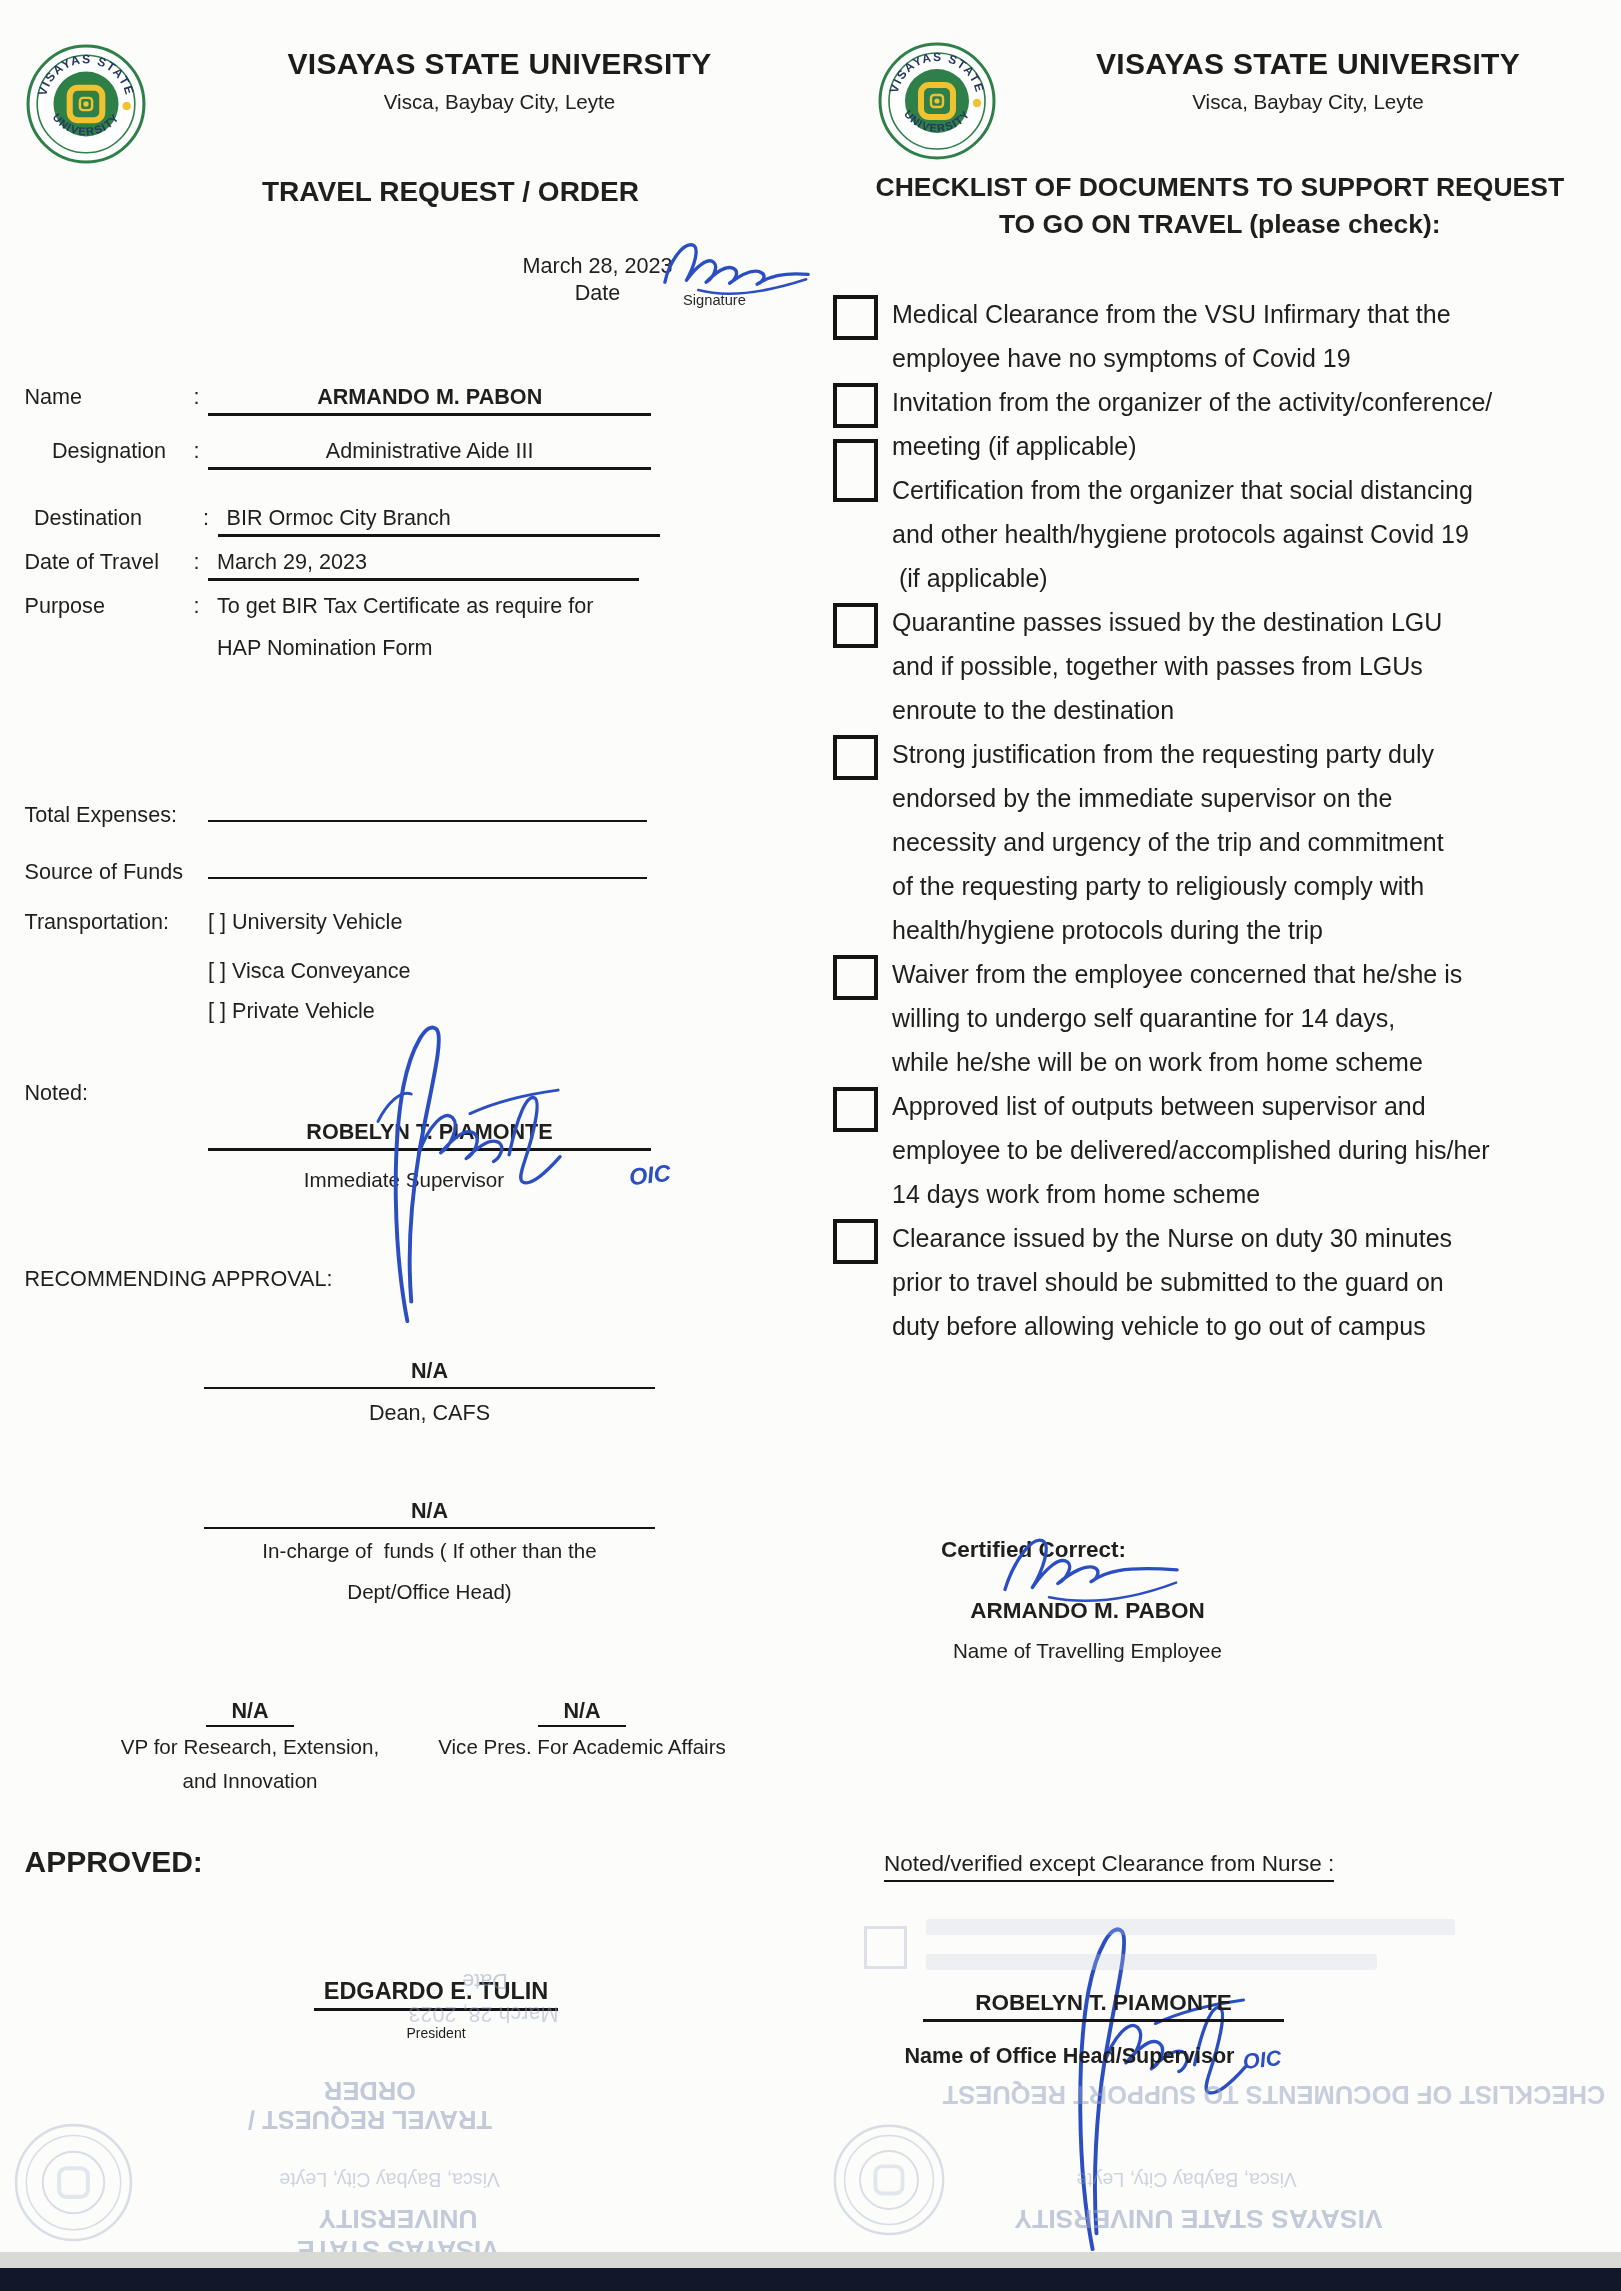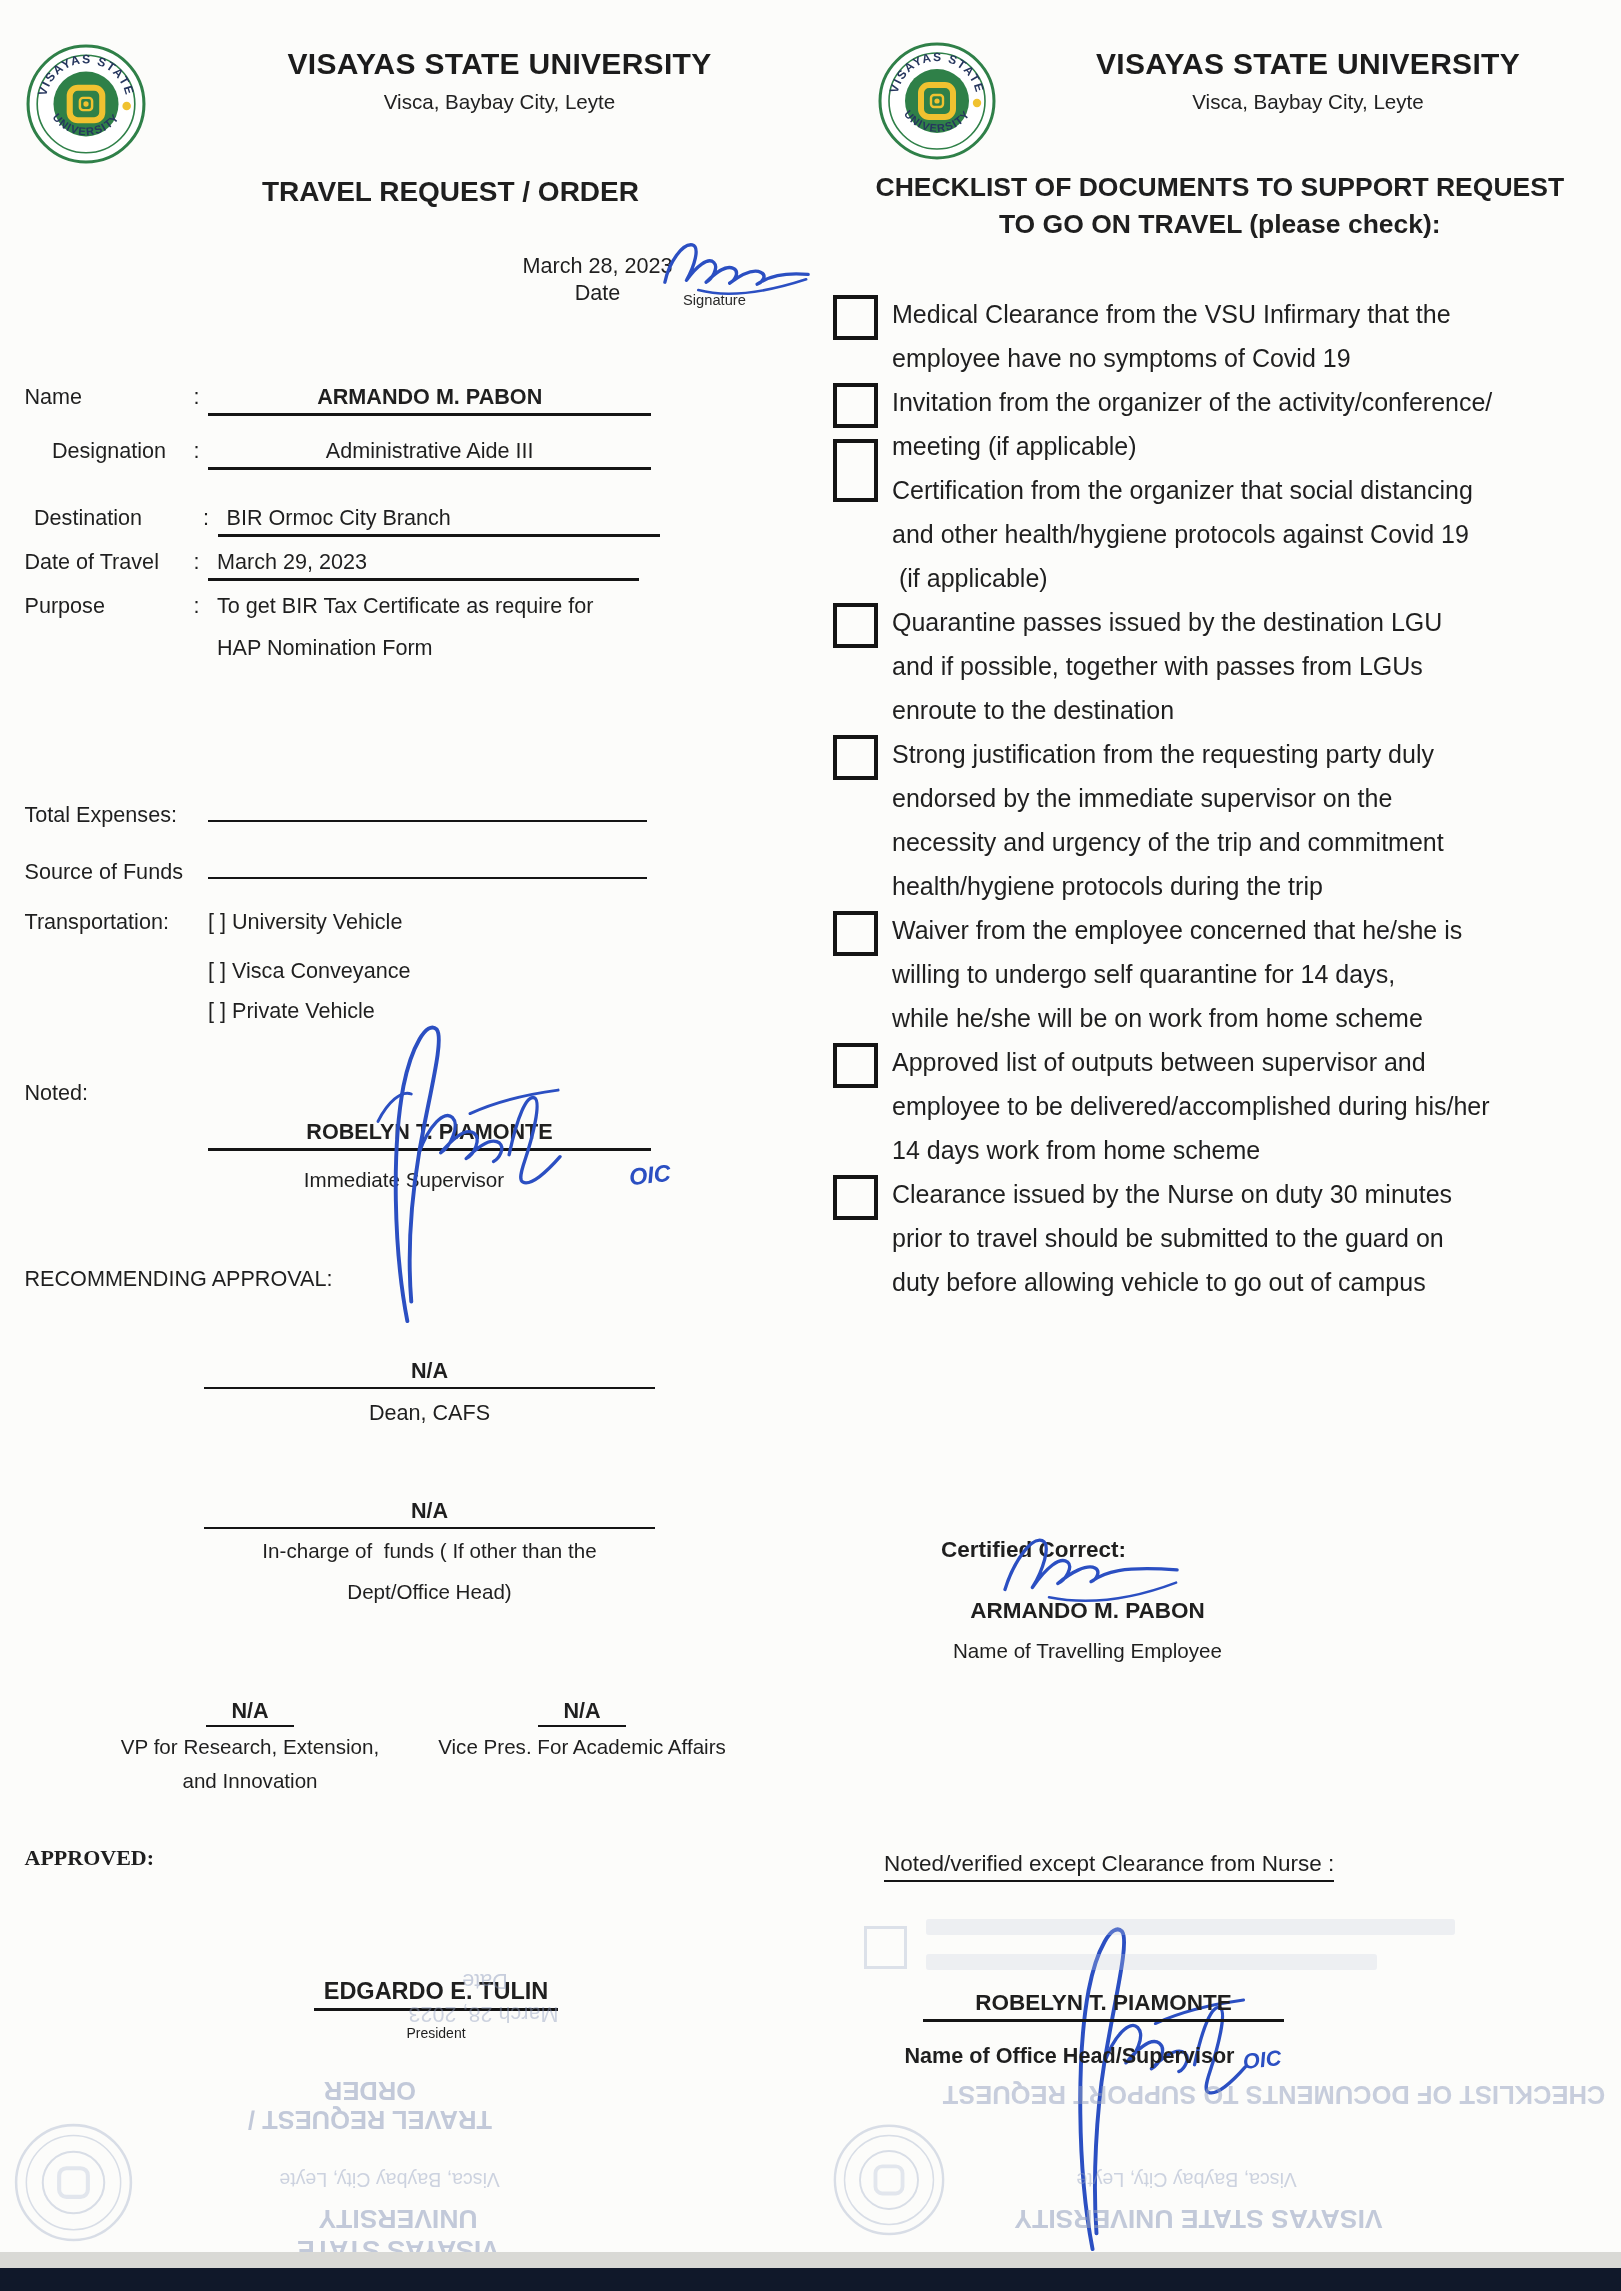--- a/index.html
+++ b/index.html
@@ -156,21 +156,21 @@
     <div class="abs ctr" style="left:54px;top:1698px;width:392px;">
       <span class="under-na fval b">N/A</span>
       <div class="fval" style="font-size:20.6px;margin-top:7.8px;">VP for Research, Extension,</div>
       <div class="fval" style="font-size:20.6px;margin-top:9.8px;">and Innovation</div>
     </div>
     <div class="abs ctr" style="left:386px;top:1698px;width:392px;">
       <span class="under-na fval b">N/A</span>
       <div class="fval" style="font-size:20.6px;margin-top:7.8px;">Vice Pres. For Academic Affairs</div>
     </div>
 
-    <div class="abs b" style="left:24.5px;top:1845px;font-size:22px;font-family:Liberation Serif, serif;">APPROVED:</div>
+    <div class="abs b" style="left:24.5px;top:1845px;font-size:30px;">APPROVED:</div>
 
     <div class="abs ctr" style="left:208px;top:1978px;width:456px;">
       <span class="b" style="display:inline-block;font-size:23.5px;border-bottom:3.9px solid #151515;padding:0 9.8px 2.9px 9.8px;">EDGARDO E. TULIN</span>
       <div style="font-size:14px;margin-top:13.7px;">President</div>
     </div>
   </div>
 
   <div class="abs" style="left:823px;top:0;width:798px;height:2292px;">
 
     <svg class="abs logo" style="left:54px;top:41px;width:120px;height:120px;" viewBox="0 0 120 120">
@@ -253,20 +253,21 @@
           <div class="cl-line">and if possible, together with passes from LGUs</div>
           <div class="cl-line">enroute to the destination</div>
         </div>
       </div>
       <div class="cl-item">
         <span class="cl-box"></span>
         <div class="cl-text">
           <div class="cl-line">Strong justification from the requesting party duly</div>
           <div class="cl-line">endorsed by the immediate supervisor on the</div>
           <div class="cl-line">necessity and urgency of the trip and commitment</div>
+          <div class="cl-line">of the requesting party to religiously comply with</div>
           <div class="cl-line">health/hygiene protocols during the trip</div>
         </div>
       </div>
       <div class="cl-item">
         <span class="cl-box"></span>
         <div class="cl-text">
           <div class="cl-line">Waiver from the employee concerned that he/she is</div>
           <div class="cl-line">willing to undergo self quarantine for 14 days,</div>
           <div class="cl-line">while he/she will be on work from home scheme</div>
         </div>

